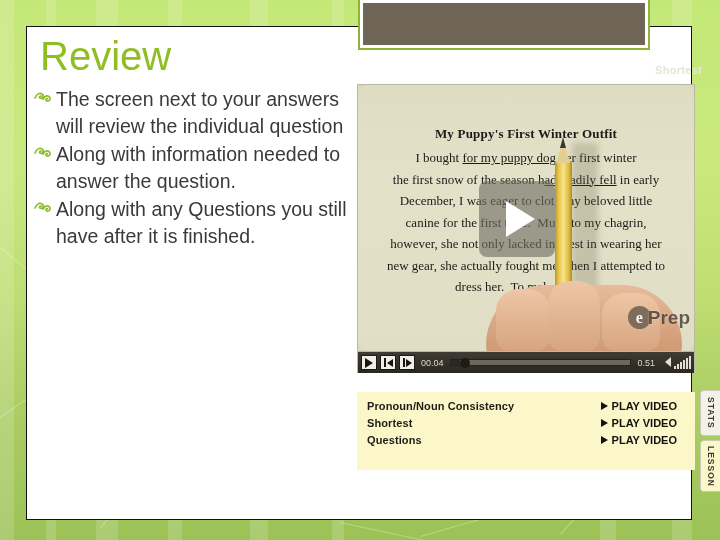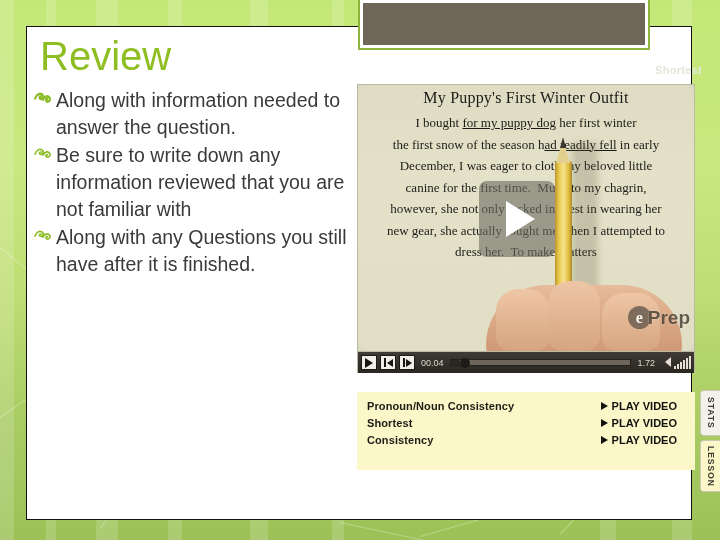--- a/index.html
+++ b/index.html
@@ -127,23 +127,24 @@
     border-radius: 10px;
   }
   #essay {
     position: absolute;
     left: 0; right: 0; top: 4px;
     font-family: "Liberation Serif", serif;
     color: #1c1b18;
     text-align: center;
   }
   #essay .hdr {
-    font-size: 16px; font-weight: normal;
+    font-size: 13px; font-weight: bold;
     letter-spacing: 0.2px;
     margin-bottom: 5px;
+    margin-top: 37px;
   }
   #essay .ln {
     font-size: 13px;
     line-height: 21.5px;
     white-space: nowrap;
   }
   #essay .u { text-decoration: underline; }
 
   
   #pencil {
@@ -417,36 +418,29 @@
 
   <div id="download-label">Shortest</div>
 
   <div id="bullets">
     <div class="bullet">
       <span class="glyph">
         <svg width="17" height="14" viewBox="0 0 17 14">
             <path d="M1 7 C3 2, 7 1, 9 4 C10 6, 8 8, 6 7 C5 6.4, 5.5 5, 7 5.2 M9 8 C11 4, 15 4, 16 7 C16.6 9, 14 11, 12.4 9.6 C11.4 8.7, 12.3 7.2, 13.4 7.8" fill="none" stroke="#8cbd2a" stroke-width="1.7" stroke-linecap="round"></path>
           </svg>
       </span>
+      <span>The screen next to your answers will review the individual question</span>
     </div>
     <div class="bullet">
       <span class="glyph">
         <svg width="17" height="14" viewBox="0 0 17 14">
             <path d="M1 7 C3 2, 7 1, 9 4 C10 6, 8 8, 6 7 C5 6.4, 5.5 5, 7 5.2 M9 8 C11 4, 15 4, 16 7 C16.6 9, 14 11, 12.4 9.6 C11.4 8.7, 12.3 7.2, 13.4 7.8" fill="none" stroke="#8cbd2a" stroke-width="1.7" stroke-linecap="round"></path>
           </svg>
       </span>
       <span>Along with information needed to answer the question.</span>
-    </div>
-    <div class="bullet">
-      <span class="glyph">
-        <svg width="17" height="14" viewBox="0 0 17 14">
-            <path d="M1 7 C3 2, 7 1, 9 4 C10 6, 8 8, 6 7 C5 6.4, 5.5 5, 7 5.2 M9 8 C11 4, 15 4, 16 7 C16.6 9, 14 11, 12.4 9.6 C11.4 8.7, 12.3 7.2, 13.4 7.8" fill="none" stroke="#8cbd2a" stroke-width="1.7" stroke-linecap="round"></path>
-          </svg>
-      </span>
-      <span>Be sure to write down any information reviewed that you are not familiar with</span>
     </div>
     <div class="bullet">
       <span class="glyph">
         <svg width="17" height="14" viewBox="0 0 17 14">
             <path d="M1 7 C3 2, 7 1, 9 4 C10 6, 8 8, 6 7 C5 6.4, 5.5 5, 7 5.2 M9 8 C11 4, 15 4, 16 7 C16.6 9, 14 11, 12.4 9.6 C11.4 8.7, 12.3 7.2, 13.4 7.8" fill="none" stroke="#8cbd2a" stroke-width="1.7" stroke-linecap="round"></path>
           </svg>
       </span>
       <span>Along with any Questions you still have after it is finished.</span>
     </div>
   </div>
@@ -505,21 +499,21 @@
           <div class="ff">
             <div class="b"></div>
             <div class="t"></div>
           </div>
         </div>
       <div class="tc">00.04</div>
       <div id="track">
         <div class="filled"></div>
         <div class="knob"></div>
       </div>
-      <div class="tc">1.72</div>
+      <div class="tc">0.51</div>
       <div id="volume">
         <div class="spk"></div>
         <div class="bar" style="height:3px"></div>
         <div class="bar" style="height:5px"></div>
         <div class="bar" style="height:7px"></div>
         <div class="bar" style="height:9px"></div>
         <div class="bar" style="height:11px"></div>
         <div class="bar" style="height:13px"></div>
       </div>
     </div>
@@ -535,21 +529,21 @@
       </div>
     </div>
     <div class="lesson-row">
       <div class="name">Shortest</div>
       <div class="play">
         <span class="tri"></span>
         <span>PLAY VIDEO</span>
       </div>
     </div>
     <div class="lesson-row">
-      <div class="name">Consistency</div>
+      <div class="name">Questions</div>
       <div class="play">
         <span class="tri"></span>
         <span>PLAY VIDEO</span>
       </div>
     </div>
   </div>
 
   <div class="vtab" id="vtab-stats">
     <span>STATS</span>
   </div>

